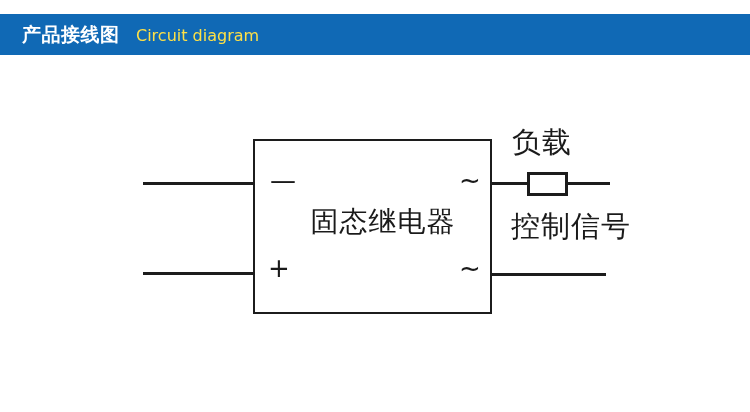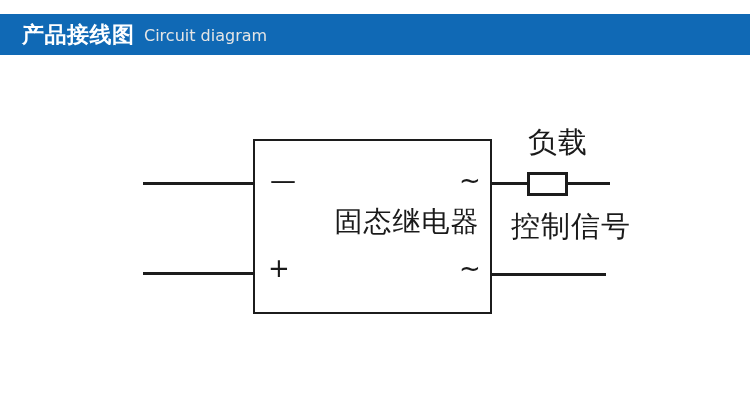--- a/index.html
+++ b/index.html
@@ -24,37 +24,36 @@
     width: 750px;
     height: 41px;
     background: #1069b5;
     box-sizing: border-box;
   }
   .header-title-cn {
     position: absolute;
     left: 22px;
     top: 50%;
     transform: translateY(-50%);
-    font-size: 22px;
+    font-size: 19px;
     font-weight: bold;
     color: #ffffff;
     letter-spacing: 0.5px;
     white-space: nowrap;
     font-family: Liberation Serif, serif;
   }
   .header-title-en {
     position: absolute;
     left: 136px;
     top: 50%;
     transform: translateY(-50%);
     font-size: 16px;
     font-weight: normal;
-    color: #e5e5e5;
+    color: #fde047;
     white-space: nowrap;
-    margin-left: 8px;
   }
   .header-brand {
     position: absolute;
     right: 22px;
     top: 50%;
     transform: translateY(-50%);
     font-size: 15px;
     color: #ffffff;
     white-space: nowrap;
     letter-spacing: 0.5px;
@@ -82,21 +81,20 @@
   }
   .relay-label {
     position: absolute;
     left: 253px;
     top: 148px;        
     width: 260px;
     text-align: center;
     font-size: 28px;
     color: #1a1a1a;
     letter-spacing: 1px;
-    padding-left: 24px;
   }
 
   
   .terminal-mark {
     position: absolute;
     font-size: 26px;
     line-height: 1;
     color: #1a1a1a;
   }
   .mark-minus { left: 270px; top: 112px; }
@@ -130,21 +128,21 @@
 
   
   .diag-label {
     position: absolute;
     font-size: 27px;
     color: #1a1a1a;
     white-space: nowrap;
     letter-spacing: 1px;
   }
   .label-control     { left: 113px; top: 151px; }
-  .label-load        { left: 512px; top: 68px;  font-size: 29px; margin-left: 16px; }
+  .label-load        { left: 512px; top: 68px;  font-size: 29px; }
   .label-load-supply { left: 511px; top: 152px; font-size: 29px; }
 </style>
 </head>
 <body>
 
 <div class="header-bar">
   <span class="header-title-cn">产品接线图</span>
   <span class="header-title-en">Circuit diagram</span>
 </div>
 

